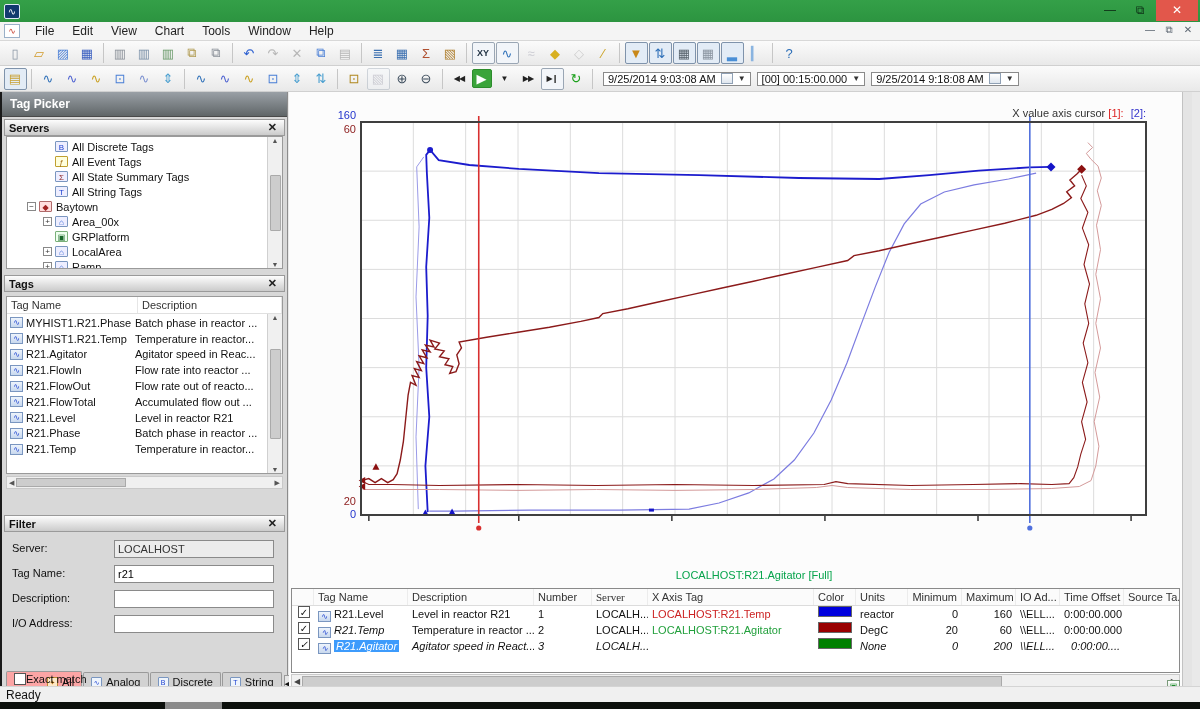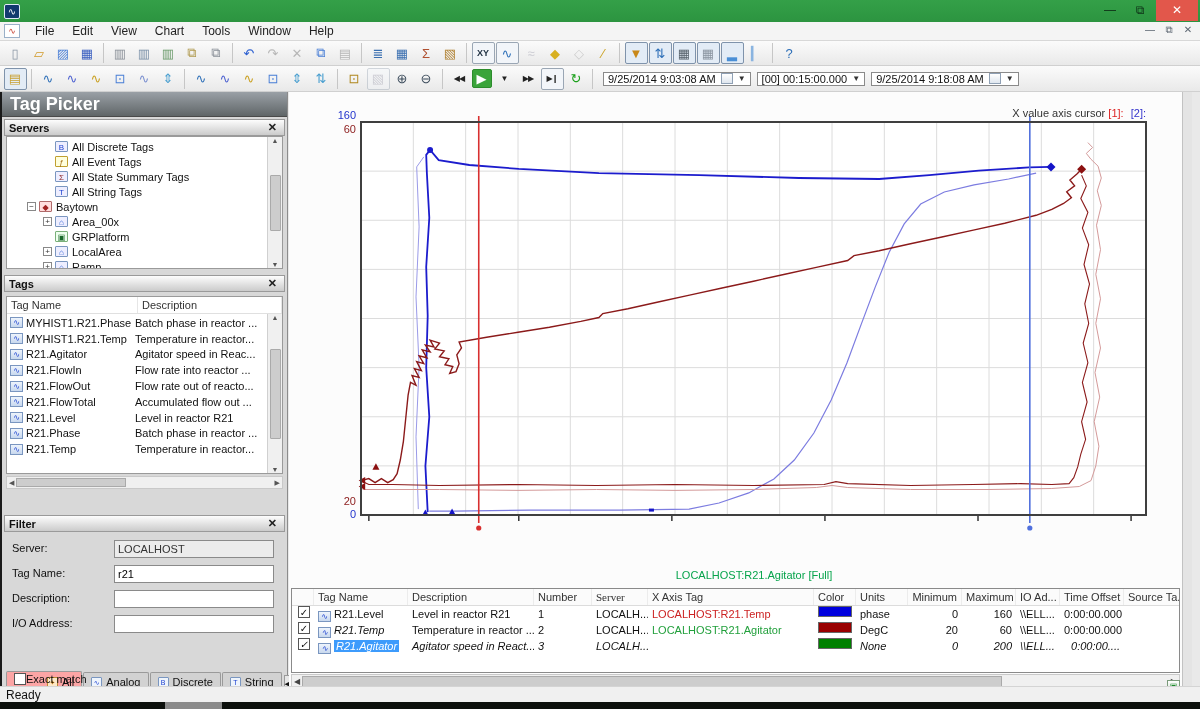--- a/index.html
+++ b/index.html
@@ -43,21 +43,21 @@
   .tsep { width:1px; height:20px; background:#c6c6c6; margin:0 4px; }
   .timebox { height:14px; background:#fff; border:1px solid #8a8a8a; display:flex;
     align-items:center; padding:0 4px; margin-left:6px; font-size:11px; gap:5px;}
   .cal-ic { width:12px; height:11px; background:linear-gradient(#fff,#dfe6ee);
     border:1px solid #8fa0b4; }
   .dd-arrow { font-size:8px; color:#333; }
   
   #left-panel { position:absolute; left:0; top:92px; width:288px; height:594px;
     background:#d8d8d8; border-left:2px solid #1a1a1a; border-right:1px solid #8c8c8c;}
   #tagpicker-title { height:25px; background:linear-gradient(#9aa0a6,#606668);
-    color:#fff; font-size:18px; font-weight:bold; line-height:24px; padding-left:8px;
+    color:#fff; font-size:12px; font-weight:bold; line-height:24px; padding-left:8px;
     border-bottom:1px solid #4a4a4a;}
   .sec-hdr { height:17px; background:linear-gradient(#fdfdfd,#cbcbcb);
     border:1px solid #9a9a9a; display:flex; align-items:center; font-weight:bold; font-size:11px;
     padding:0 4px; justify-content:space-between; }
   .sec-x { font-weight:bold; color:#222; font-size:11px; padding:0 3px;}
   
   #servers-tree { position:absolute; left:4px; right:4px; top:44px; height:133px;
     background:#fff; border:1px solid #9a9a9a; overflow:hidden;}
   .tree-row { height:15px; display:flex; align-items:center; white-space:nowrap; font-size:11px;}
   .expander { width:9px; height:9px; border:1px solid #888; background:#fff; font-size:8px;
@@ -522,21 +522,21 @@
             <div class="chk">✓</div>
           </div>
           <div style="width: 94px; flex: 0 0 auto;"><span class="tag-ic" style="display: inline-block; vertical-align: -1px;">∿</span><span>R21.Level</span></div>
           <div style="width: 126px; flex: 0 0 auto;">Level in reactor R21</div>
           <div style="width: 58px; flex: 0 0 auto;">1</div>
           <div style="width: 56px; flex: 0 0 auto;">LOCALH...</div>
           <div style="width: 166px; flex: 0 0 auto; color: rgb(204, 34, 34);">LOCALHOST:R21.Temp</div>
           <div style="width: 42px; flex: 0 0 auto;">
             <div class="swatch" style="background: rgb(0, 0, 221);"></div>
           </div>
-          <div style="width: 52px; flex: 0 0 auto;">phase</div>
+          <div style="width: 52px; flex: 0 0 auto;">reactor</div>
           <div style="width: 54px; flex: 0 0 auto; text-align: right;">0</div>
           <div style="width: 54px; flex: 0 0 auto; text-align: right;">160</div>
           <div style="width: 44px; flex: 0 0 auto;">\\ELL...</div>
           <div style="width: 64px; flex: 0 0 auto; text-align: right;">0:00:00.000</div>
           <div style="width: 58px; flex: 0 0 auto;"></div>
         </div>
         <div class="lg-row">
           <div style="width: 22px; flex: 0 0 auto;">
             <div class="chk">✓</div>
           </div>

